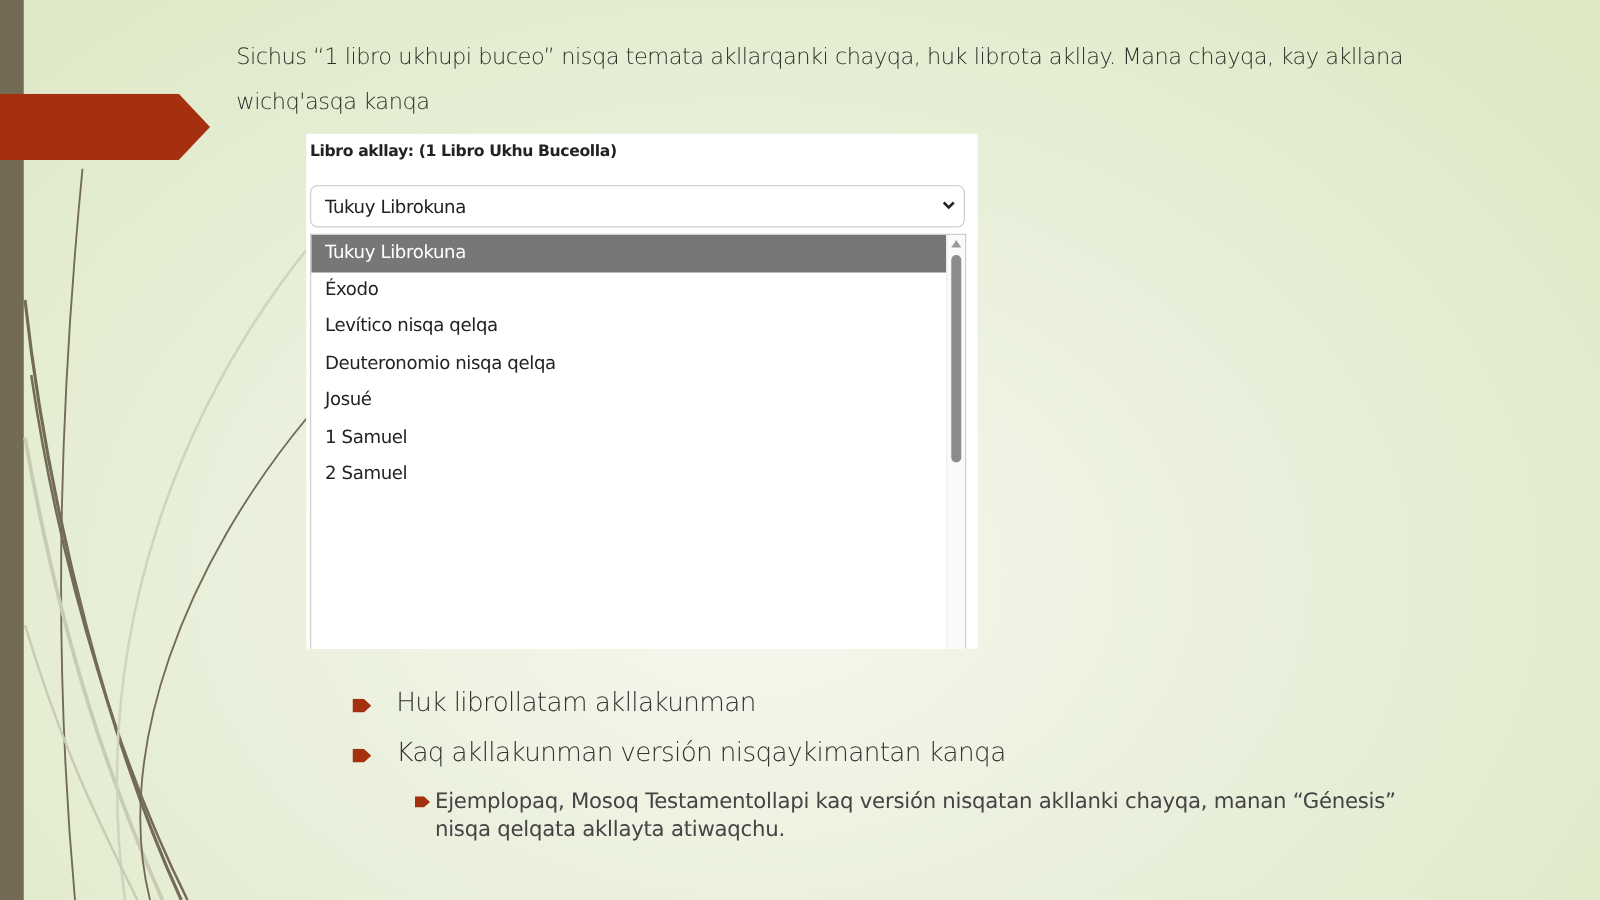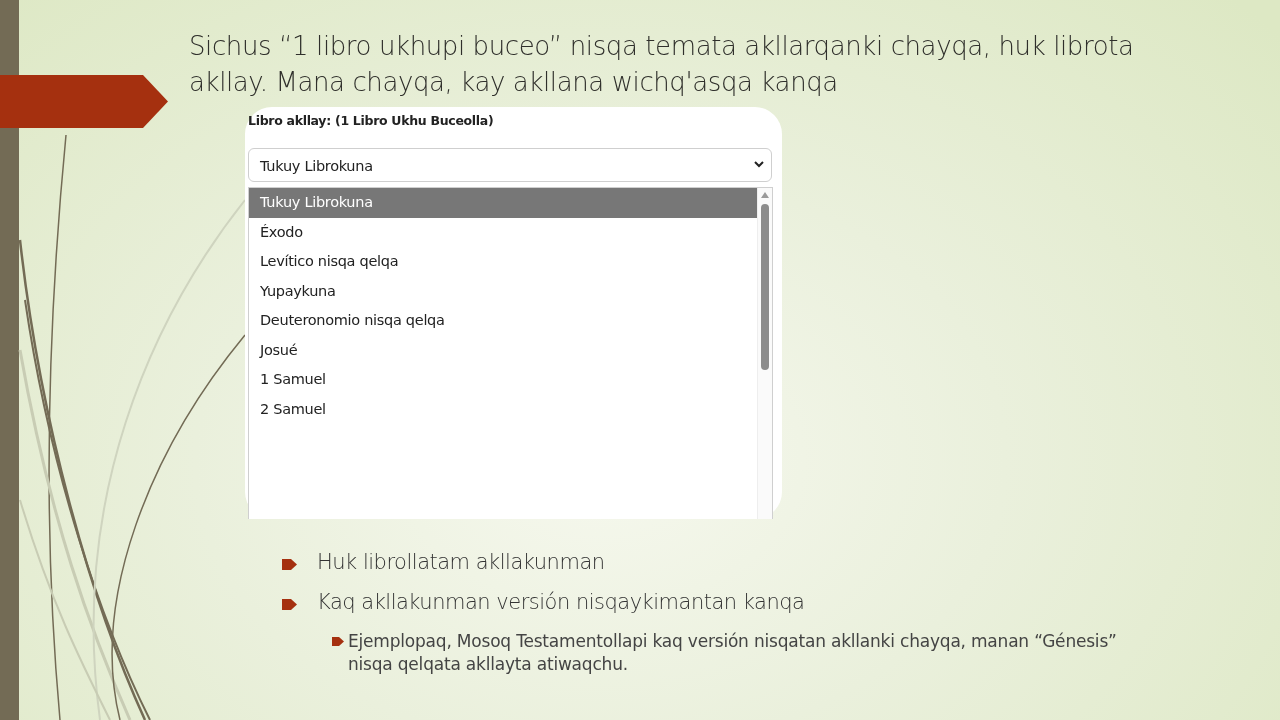--- a/index.html
+++ b/index.html
@@ -6,27 +6,26 @@
     body {
       width:1280px; height:720px; overflow:hidden; position:relative;
       background: radial-gradient(ellipse 900px 650px at 600px 460px, #f6f8ee 0%, #eaf0dc 45%, #dde8c4 100%);
       font-family: "Liberation Sans", sans-serif;
     }
     .left-bar { position:absolute; left:0; top:0; width:19px; height:720px; background:#736b55; }
     .arrow-flag { position:absolute; left:0; top:75px; width:168px; height:53px; }
     .curves { position:absolute; left:0; top:0; width:300px; height:720px; pointer-events:none; }
     .title {
       position:absolute; left:189px; top:28px; width:1000px;
-      font-family: "DejaVu Sans", sans-serif; font-size:26px; line-height:36px;
+      font-family: "DejaVu Sans", sans-serif; font-size:18px; line-height:36px;
       color:#2f2f2b; letter-spacing:-0.4px; font-weight:300;
     }
     .panel {
       position:absolute; left:245px; top:107px; width:537px; height:412px;
       background:#ffffff;
-      border-radius:27px;
     }
     .panel-label {
       position:absolute; left:3px; top:6px; font-size:12.5px; font-weight:bold; color:#222;
       font-family: "DejaVu Sans", sans-serif; letter-spacing:-0.3px;
     }
     .select-box {
       position:absolute; left:3px; top:41px; width:524px; height:34px;
       border:1px solid #cfcfcf; border-radius:6px; background:#fff; box-sizing:border-box;
     }
     .select-value { position:absolute; left:11px; top:9px; font-size:14.5px; color:#222; font-family:"DejaVu Sans", sans-serif; letter-spacing:-0.3px; }
@@ -77,21 +76,20 @@
   <div class="select-box">
     <span class="select-value">Tukuy Librokuna</span>
     <svg class="select-chevron" viewBox="0 0 12 14">
       <polyline points="2,5 6,9 10,5" stroke="#222" stroke-width="2" fill="none"></polyline>
     </svg>
   </div>
   <div class="listbox">
     <div class="option selected">Tukuy Librokuna</div>
     <div class="option">Éxodo</div>
     <div class="option">Levítico nisqa qelqa</div>
-    <div class="option">Yupaykuna</div>
     <div class="option">Deuteronomio nisqa qelqa</div>
     <div class="option">Josué</div>
     <div class="option">1 Samuel</div>
     <div class="option">2 Samuel</div>
     <div class="scrollbar">
       <div class="scroll-up"></div>
       <div class="scroll-thumb"></div>
     </div>
   </div>
 </div>

